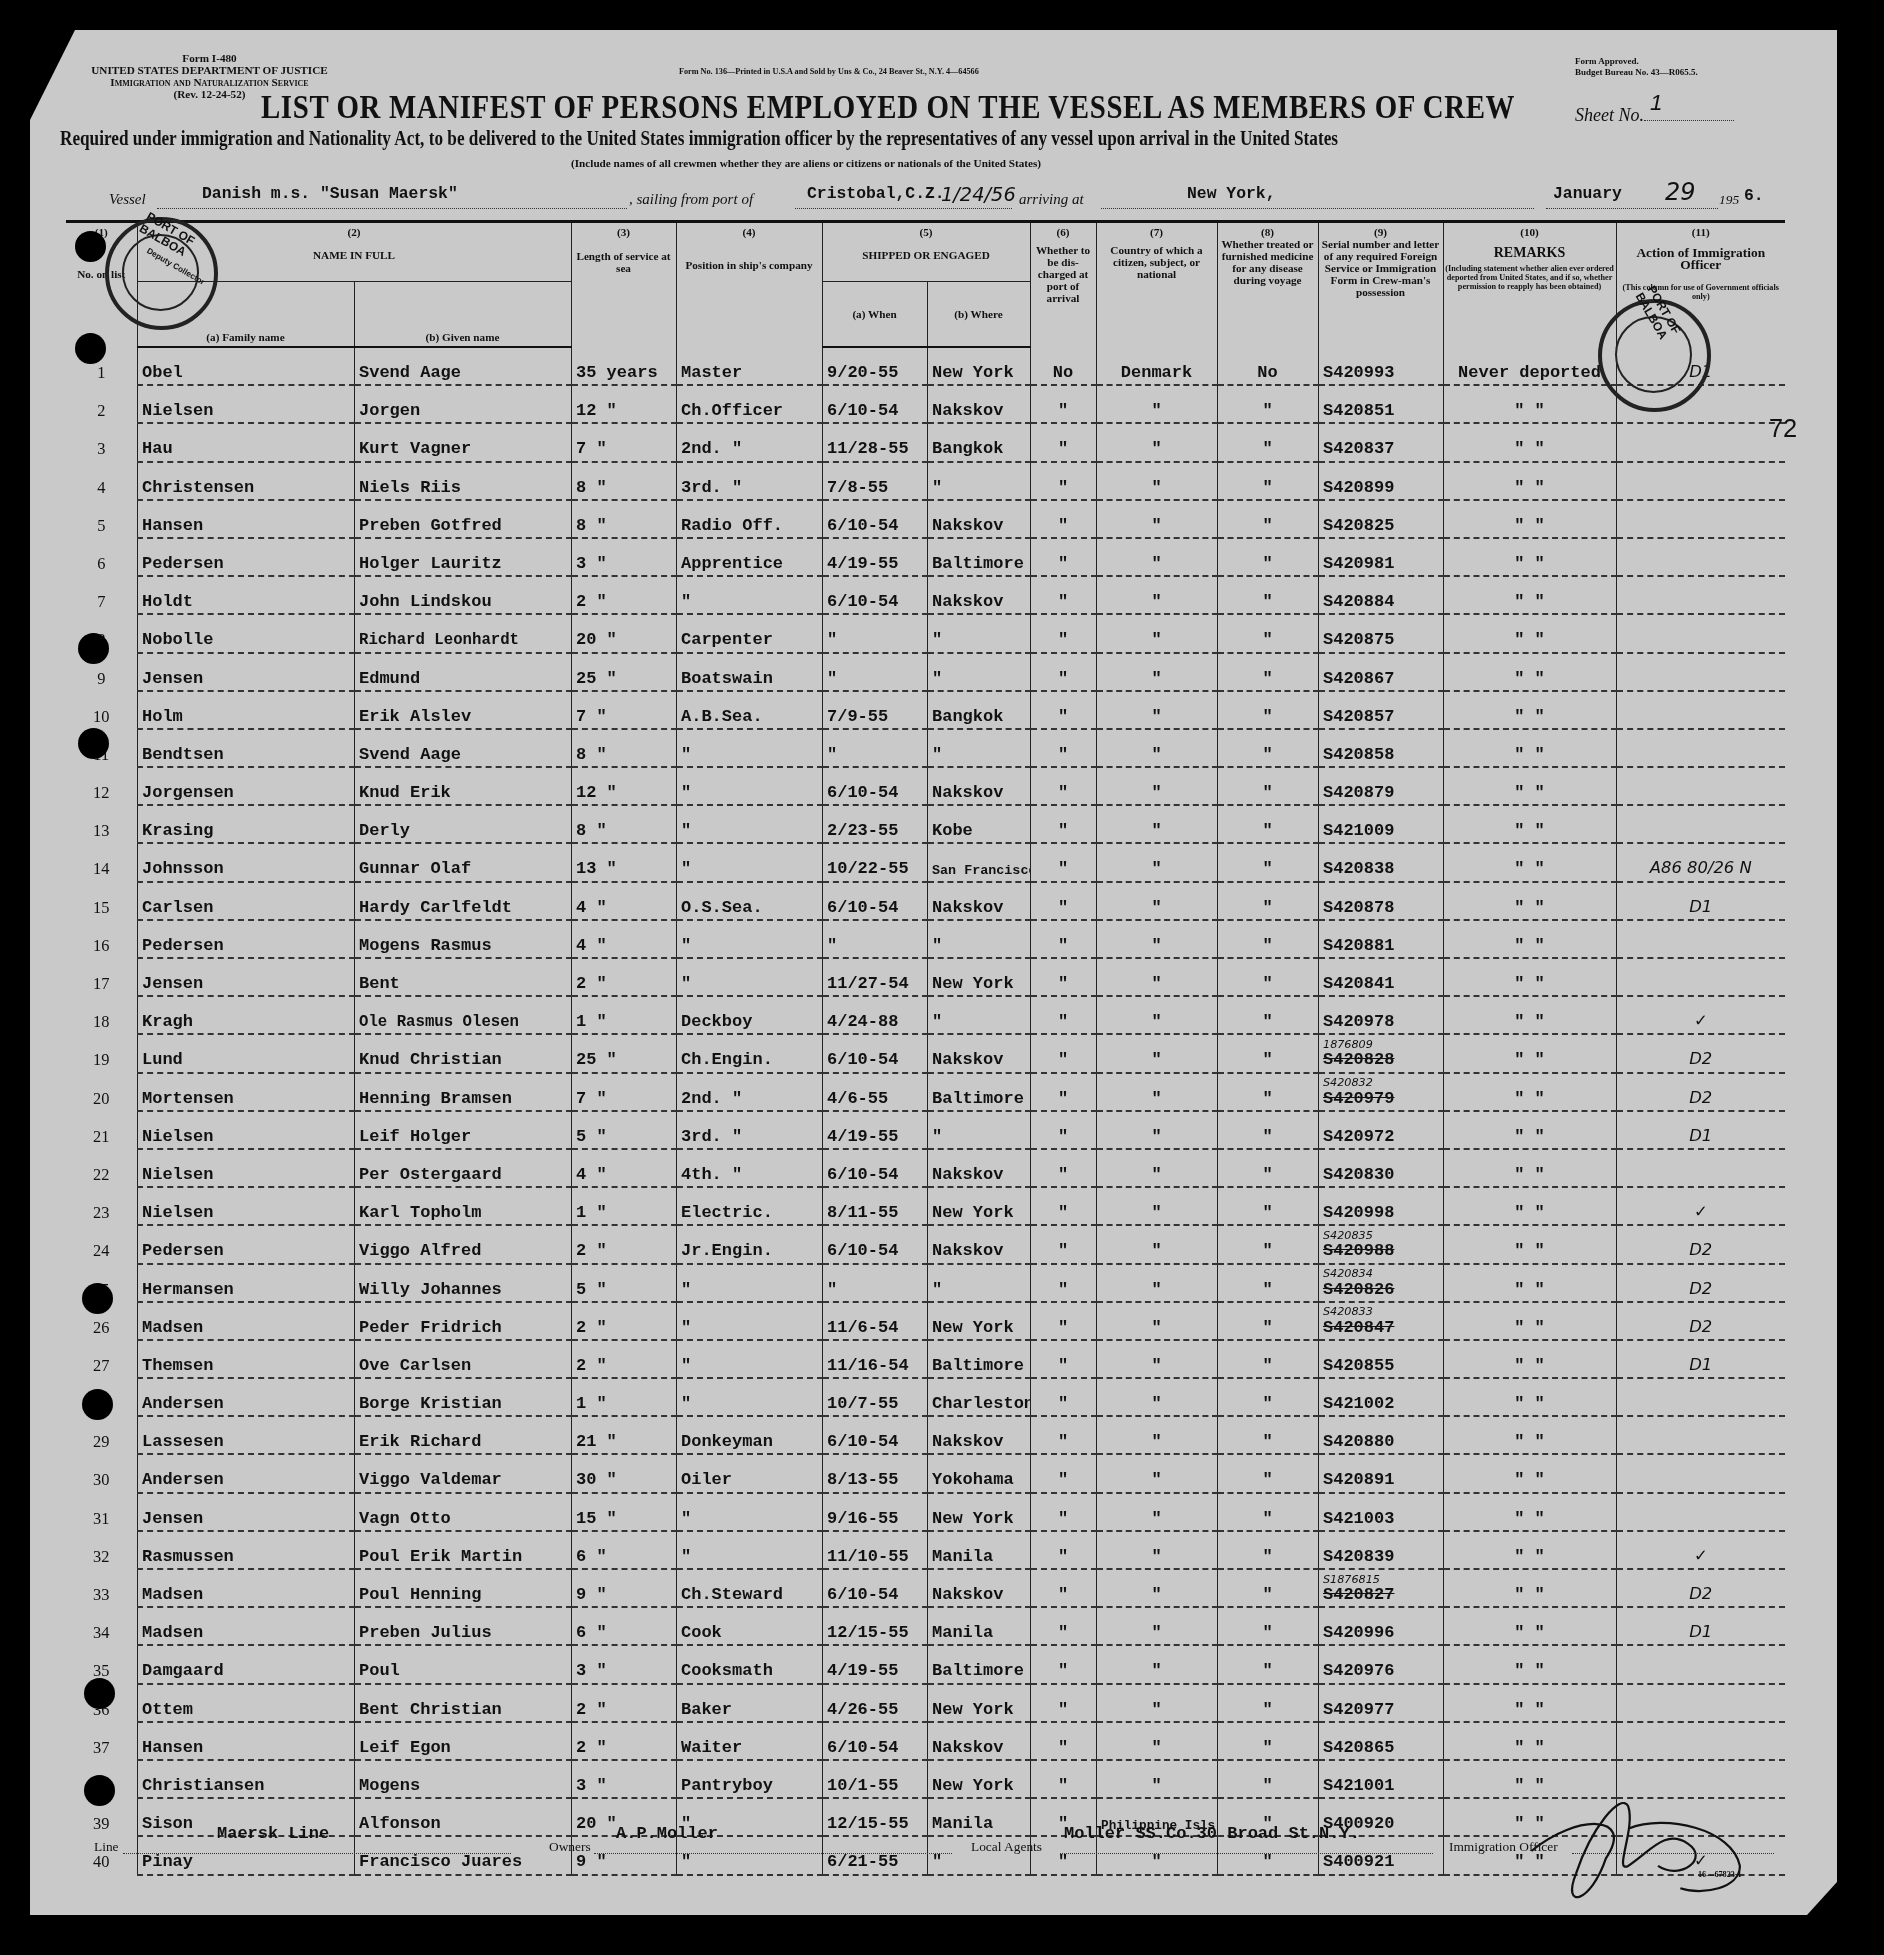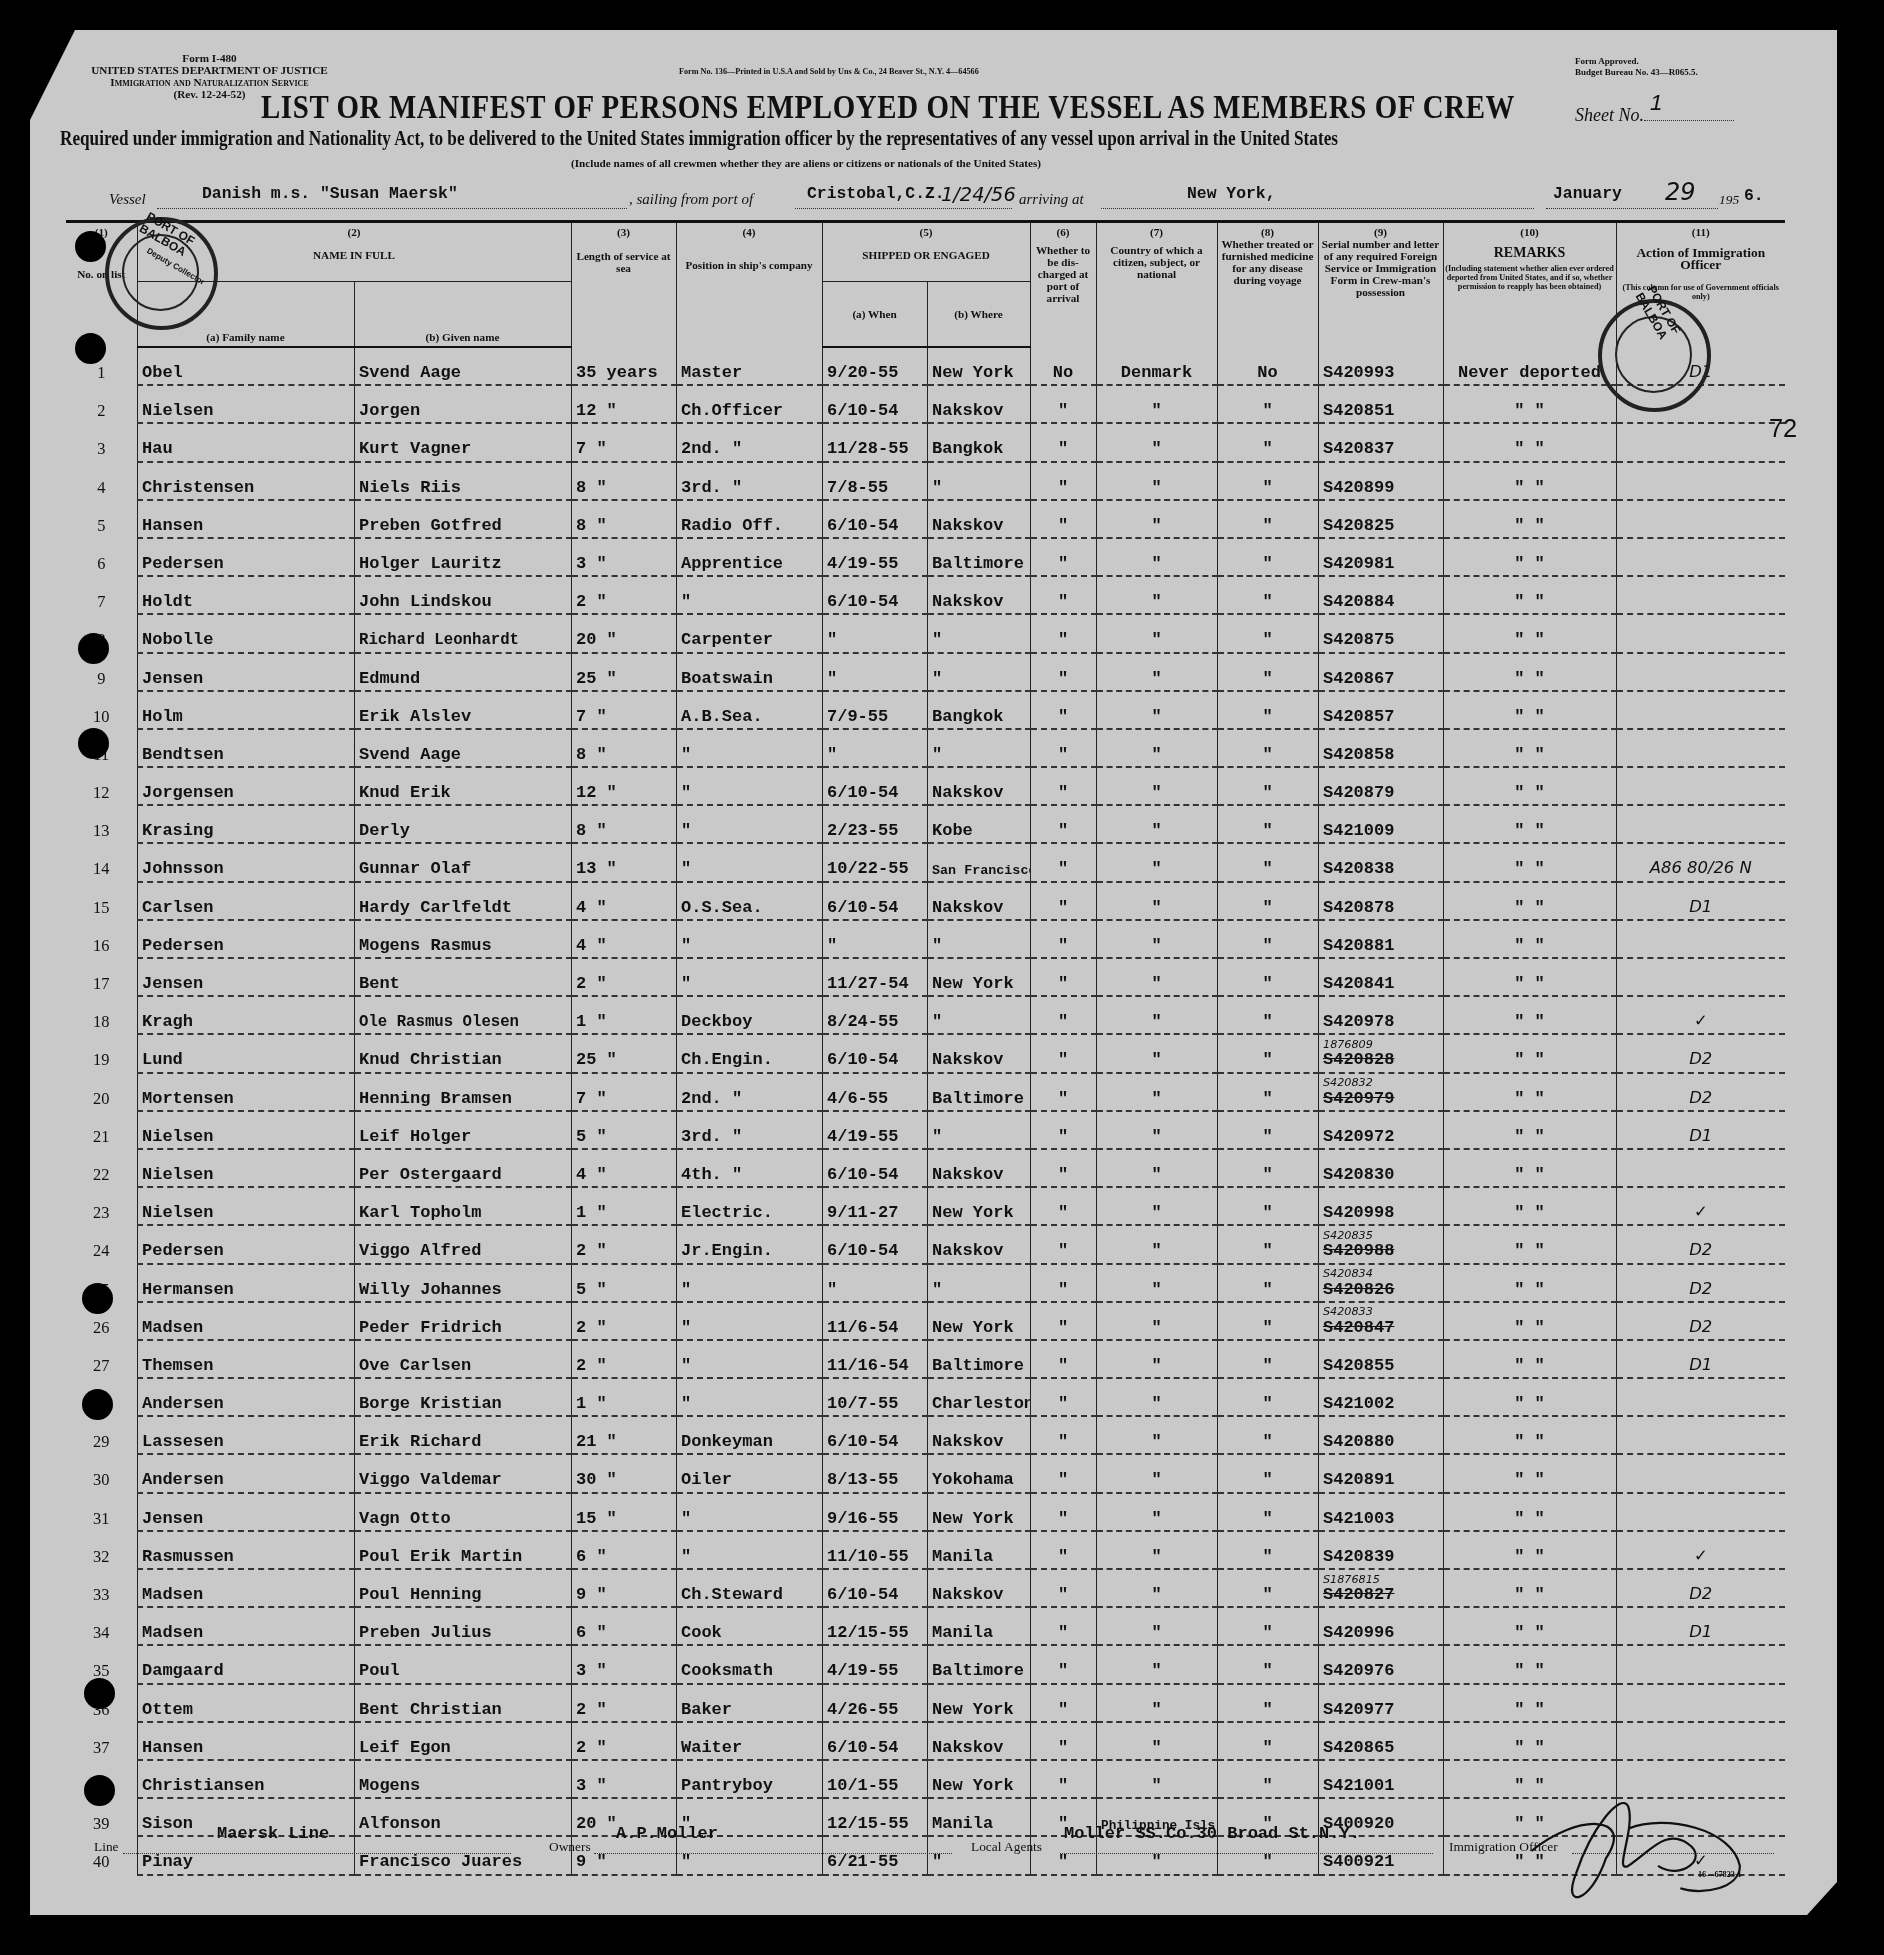--- a/index.html
+++ b/index.html
@@ -411,21 +411,21 @@
         <td>S420841</td>
         <td class="c">"   "</td>
         <td class="c"><span class="hw" style="font-size: 16.4px;"></span></td>
       </tr>
       <tr>
         <td class="num">18</td>
         <td>Kragh</td>
         <td style="font-size: 15.7px;">Ole Rasmus Olesen</td>
         <td>1 "</td>
         <td>Deckboy</td>
-        <td>8/24-55</td>
+        <td>4/24-88</td>
         <td>"</td>
         <td class="c">"</td>
         <td class="c">"</td>
         <td class="c">"</td>
         <td>S420978</td>
         <td class="c">"   "</td>
         <td class="c"><span class="hw" style="font-size: 16.4px;">✓</span></td>
       </tr>
       <tr>
         <td class="num">19</td>
@@ -486,21 +486,21 @@
         <td>S420830</td>
         <td class="c">"   "</td>
         <td class="c"><span class="hw" style="font-size: 16.4px;"></span></td>
       </tr>
       <tr>
         <td class="num">23</td>
         <td>Nielsen</td>
         <td>Karl Topholm</td>
         <td>1 "</td>
         <td>Electric.</td>
-        <td>9/11-27</td>
+        <td>8/11-55</td>
         <td>New York</td>
         <td class="c">"</td>
         <td class="c">"</td>
         <td class="c">"</td>
         <td>S420998</td>
         <td class="c">"   "</td>
         <td class="c"><span class="hw" style="font-size: 16.4px;">✓</span></td>
       </tr>
       <tr>
         <td class="num">24</td>

